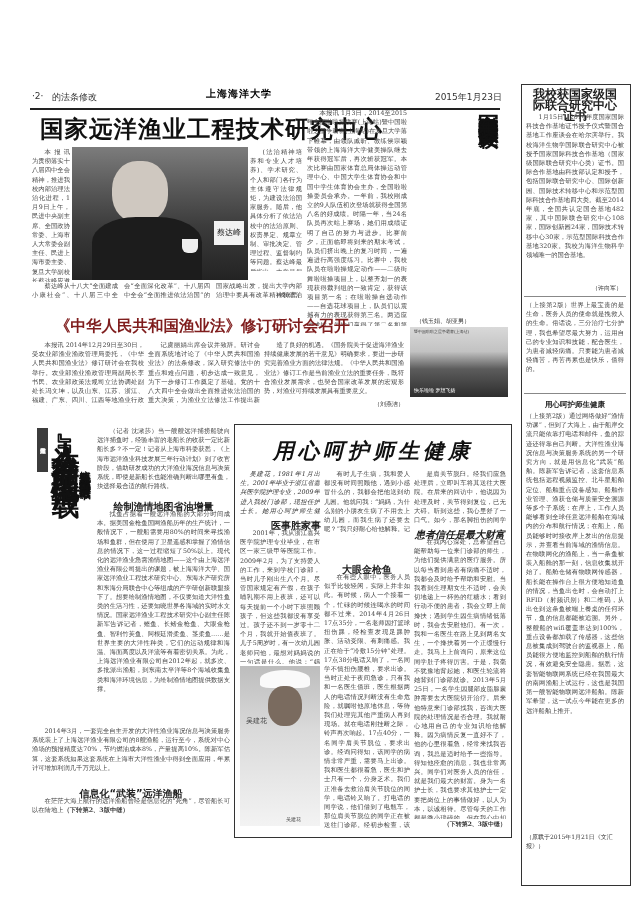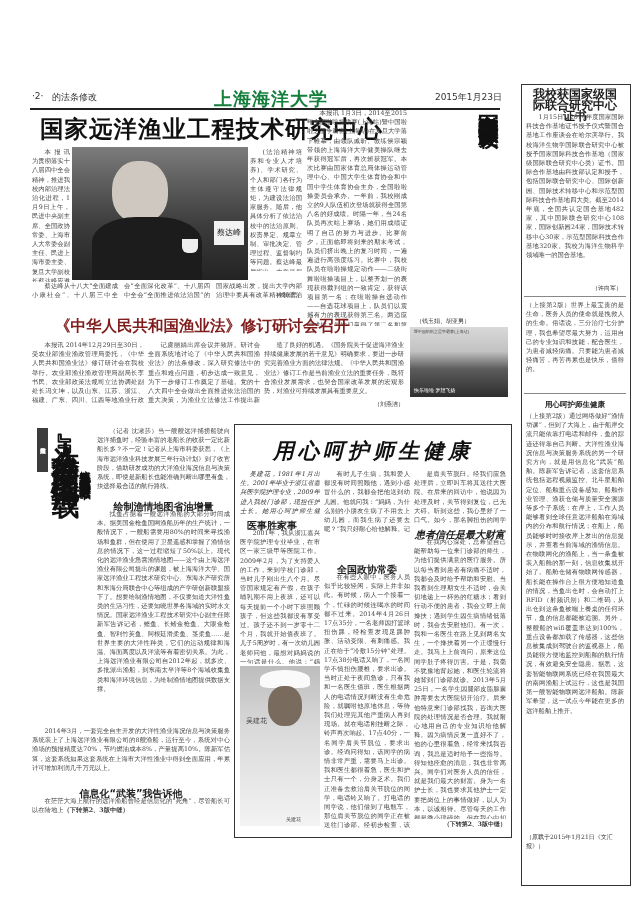--- a/index.html
+++ b/index.html
@@ -15,21 +15,21 @@
   .vhead { writing-mode: vertical-rl; font-family: "DejaVu Serif", serif; font-weight: bold; color: #111; }
   .box { border: 1px solid #333; }
   .hdr { font-family: "DejaVu Sans", "Liberation Sans", sans-serif; }
 </style>
 </head>
 <body>
 
 <div class="abs hdr" style="left:30px;top:88px;width:472px;height:20px;">
   <span class="abs" style="left:2px;top:3px;font-size:9px;color:#333;">·2·</span>
   <span class="abs" style="left:22px;top:3px;font-size:9px;color:#333;">的法条修改</span>
-  <span class="abs" style="left:184px;top:-1px;font-size:18px;font-weight:bold;font-family:'DejaVu Serif',serif;color:#15803d;letter-spacing:1px;">上海海洋大学</span>
+  <span class="abs" style="left:176px;top:-1px;font-size:10px;font-weight:bold;font-family:'DejaVu Serif',serif;color:#000000;letter-spacing:1px;">上海海洋大学</span>
   <span class="abs" style="right:0;top:3px;font-size:9px;color:#333;">2015年1月23日</span>
 </div>
 <div class="abs rule" style="left:30px;top:108px;width:470px;height:1.5px;"></div>
 
 <div class="abs" style="left:40px;top:113px;font-family:'DejaVu Sans','Liberation Sans',sans-serif;font-weight:bold;font-size:23.5px;color:#111;letter-spacing:1px;white-space:nowrap;">国家远洋渔业工程技术研究中心</div>
 
 <div class="abs txt" style="left:32px;top:147px;width:38px;height:135px;">
   <p>本报讯 为贯彻落实十八届四中全会精神，推进我校内部治理法治化进程，1月9日上午，民进中央副主席、全国政协常委、上海市人大常委会副主任、民进上海市委主委、复旦大学副校长蔡达峰应邀来我校做题为《依法治国与大学内部治理》的报告。报告会由校党委书记虞丽娟主持。</p>
 </div>
 <div class="abs photo" style="left:72px;top:147px;width:176px;height:133px;background:linear-gradient(180deg,#7c7c7c 0%,#5a5a5a 30%,#3b3b3b 60%,#232323 100%);">
@@ -77,46 +77,46 @@
 <div class="abs txt" style="left:97px;top:426px;width:133px;height:72px;">
   <p>（记者 沈湫莎）当一艘艘远洋捕捞船驶向远洋捕鱼时，经验丰富的老船长的收获一定比新船长多？不一定！记者从上海市科委获悉，《上海市远洋渔业科技发展三年行动计划》到了收官阶段，借助研发成功的大洋渔业海况信息与决策系统，即使是新船长也能准确判断出哪里有鱼，抉选择最合适的航行路线。</p>
 </div>
 <div class="abs sub" style="left:97px;top:499px;width:133px;">绘制渔情地图省油增量</div>
 <div class="abs txt" style="left:97px;top:509px;width:133px;height:216px;">
   <p>找鱼占据着一艘远洋渔船的大部分时间成本。据美国金枪鱼国网渔船历年的生产统计，一般情况下，一艘船需要用80%的时间来寻找渔场和鱼群，但在使用了卫星遥感和掌握了渔情信息的情况下，这一过程缩短了50%以上。现代化的远洋渔业急需渔情地图——这个由上海远洋渔业有限公司提出的课题，被上海海洋大学、国家远洋渔业工程技术研究中心、东海水产研究所和东海分局联合中心等组成的产学研创新联盟接下了。想要绘制渔情地图，不仅要知道大洋性鱼类的生活习性，还要知晓世界各海域的实时水文情况。国家远洋渔业工程技术研究中心副主任陈新军告诉记者，鲣鱼、长鳍金枪鱼、大眼金枪鱼、智利竹荚鱼、阿根廷滑柔鱼、茎柔鱼……是世界主要的大洋性种类，它们的运动规律和海温、海面高度以及洋流等有着密切关系。为此，上海远洋渔业有限公司自2012年起，就多次、多批派出渔船，到东南太平洋等8个海域收集鱼类和海洋环境信息，为绘制渔情地图提供数据支撑。</p>
 </div>
 <div class="abs txt" style="left:32px;top:726px;width:198px;height:56px;">
   <p>2014年3月，一套完全自主开发的大洋性渔业海况信息与决策服务系统装上了上海远洋渔业有限公司的8艘渔船，运行至今，系统对中心渔场的预报精度达70%，节约燃油成本8%，产量提高10%。陈新军估算，这套系统如果这套系统在上海市大洋性渔业中得到全面应用，年累计可增加利润几千万元以上。</p>
 </div>
-<div class="abs sub" style="left:32px;top:786px;width:198px;">信息化“武装”我告诉他</div>
+<div class="abs sub" style="left:32px;top:786px;width:198px;">信息化“武装”远洋渔船</div>
 <div class="abs txt" style="left:32px;top:796px;width:198px;height:18px;">
   <p><span>在茫茫大海上航行的远洋渔船曾经是信息化的“死角”，尽管船长可以在陆地上</span><b>（下转第2、3版中缝）</b></p>
 </div>
 
 <div class="abs box" style="left:234px;top:424px;width:276px;height:412px;"></div>
 <div class="abs" style="left:273px;top:437px;font-family:'DejaVu Serif',serif;font-weight:bold;font-style:italic;font-size:21px;color:#111;letter-spacing:4px;white-space:nowrap;">用心呵护师生健康</div>
 
 <div class="abs txt" style="left:240px;top:469px;width:80px;height:46px;font-style:italic;color:#333;">
   <p style="text-indent:1.5em;">吴建花，1981年1月出生。2001年毕业于浙江省嘉兴医学院护理专业，2009年进入我校门诊部，现担任护士长。她用心呵护师生健康，在平凡的工作中无私奉献，赢得师生们的好评。</p>
 </div>
-<div class="abs sub" style="left:232px;top:518px;width:80px;">医事胜家事</div>
+<div class="abs sub" style="left:256px;top:518px;width:80px;">医事胜家事</div>
 <div class="abs txt" style="left:240px;top:528px;width:80px;height:136px;">
   <p>2001年，我从浙江嘉兴医学院护理专业毕业，在市区一家三级甲等医院工作。2009年2月，为了支持爱人的工作，来到学校门诊部，当时儿子刚出生八个月。尽管国家规定有产假，在孩子哺乳期不用上夜班，还可以每天提前一个小时下班照顾孩子，但这些我都没有享受过。孩子还不到一岁零十二个月，我就开始值夜班了。儿子5周岁时，有一次幼儿园老师问他，最想对妈妈说的一句话是什么。他说：“妈妈，我想你。”我听了之后很感动，因为我把时间都放在工作上，陪他的时间很少。有一次同事生病请假休息，我去顶班。儿子突然问：“妈妈，你为什么老是值夜班？能不能多陪陪我？我很想晚上和妈妈一起睡觉，别的小朋友都是妈妈陪的。”我告诉他：“妈妈是一名护士，学校里的大哥哥大姐姐也没有爸爸妈妈陪，他们生病了需要妈妈去照顾。”</p>
 </div>
 <div class="abs photo" style="left:240px;top:666px;width:80px;height:160px;background:linear-gradient(180deg,#bdbdbd 0%,#dadada 40%,#f3f3f3 100%);">
   <div class="abs" style="left:20px;top:4px;width:50px;height:18px;background:#fafafa;border-radius:50% 50% 20% 20%;"></div>
   <div class="abs" style="left:28px;top:20px;width:34px;height:40px;background:#7a6b5f;border-radius:45%;"></div>
   <div class="abs" style="left:6px;top:50px;font-size:7px;color:#444;">吴建花</div>
   <div class="abs" style="left:46px;top:150px;font-size:5px;color:#444;">吴建花</div>
 </div>
 
 <div class="abs txt" style="left:324px;top:469px;width:86px;height:66px;">
   <p>有时儿子生病，我和爱人都没有时间照顾他，遇到小感冒什么的，我都会把他送到幼儿园。他就问我：“妈妈，为什么别的小朋友生病了不用去上幼儿园，而我生病了还要去呢？”我只好耐心给他解释。记得有一次儿子确诊出疱疹，医院安排住院观察。考虑到要整夜陪护，第二天还要上班，我只好把孩子带回家照顾。很多时候，当家庭、孩子需要我，而我由于工作脱不开身，我都会选择以工作为先。我是一名医务工作者，在我眼里，“病人的事是大事，自己家的事都是小事”。</p>
 </div>
-<div class="abs sub" style="left:324px;top:562px;width:86px;">全国政协常委</div>
+<div class="abs sub" style="left:324px;top:562px;width:86px;">大眼金枪鱼</div>
 <div class="abs txt" style="left:324px;top:572px;width:86px;height:258px;">
   <p>在有些人眼中，医务人员似乎比较轻闲，实际上并非如此。有时候，病人一个接着一个，忙碌的时候连喝水的时间都不过来。2014年4月26日17点35分，一名老师因打篮球扭伤踝，经检查发现足踝肿胀、活动受限、有刺痛感。我正在给于“冷敷15分钟”处理。17点38分电话又响了，一名同学不慎扭伤腰椎，要求出诊。当时正处于夜间急诊，只有我和一名医生值班，医生根据两人的电话情况判断没有生命危险，就嘱咐他原地休息，等待我们处理完其他严重病人再到现场。就在电话刚挂断之际，铃声再次响起。17点40分，一名同学肩关节脱位，要求出诊。经询问得知，该同学的病情非常严重，需要马上出诊。我和医生都很着急，医生和护士只有一个，分身乏术。我们正准备去救治肩关节脱位的同学，电话铃又响了。打电话的同学说，他们借到了电瓶车，那位肩关节脱位的同学正在被送往门诊部。经初步检查，该同学</p>
 </div>
 
 <div class="abs txt" style="left:414px;top:469px;width:92px;height:56px;">
   <p>是肩关节脱臼。经我们应急处理后，立即叫车将其送往大医院。在后来的回访中，他说因为处理及时，关节得到复位，已无大碍。听到这些，我心里舒了一口气。如今，那名脚扭伤的同学在我们出诊时也已康复。</p>
 </div>
 <div class="abs sub" style="left:414px;top:527px;width:92px;font-style:italic;">患者信任是最大财富</div>
 <div class="abs txt" style="left:414px;top:537px;width:92px;height:282px;">
   <p>在我内心深处，总希望自己能帮助每一位来门诊部的师生，为他们提供满意的医疗服务。所以每当看到患者有病痛不适时，我都会及时给予帮助和安慰。当我看到生理期女生不适时，会关切地递上一杯热的红糖水；看到行动不便的患者，我会立即上前搀扶；遇到学生因生病情绪低落时，我会去安慰他们。有一次，我和一名医生在路上见到两名女生，一个搀扶着另一个正缓慢行走。我马上上前询问，原来这位同学肚子疼得厉害。于是，我毫不犹豫地背起她，和医生轮流将她背到门诊部就诊。2013年5月25日，一名学生因腿部皮脂腺囊肿需要去大医院切开治疗。后来他特意来门诊部找我，咨询大医院的处理情况是否合理。我就耐心地用自己的专业知识给他解释。因为病情反复一直好不了，他的心里很着急，经常来找我咨询，我总是适时给予一些指导。得知他痊愈的消息，我也非常高兴。同学们对医务人员的信任，就是我们最大的财富。身为一名护士长，我也要求其他护士一定要把岗位上的事情做好，以人为本，以诚相待。尽管每天的工作都是微小琐碎的，但在我心中却无比重要。当初选择护士工作，就是因为自己比较喜欢这个专业。</p>

